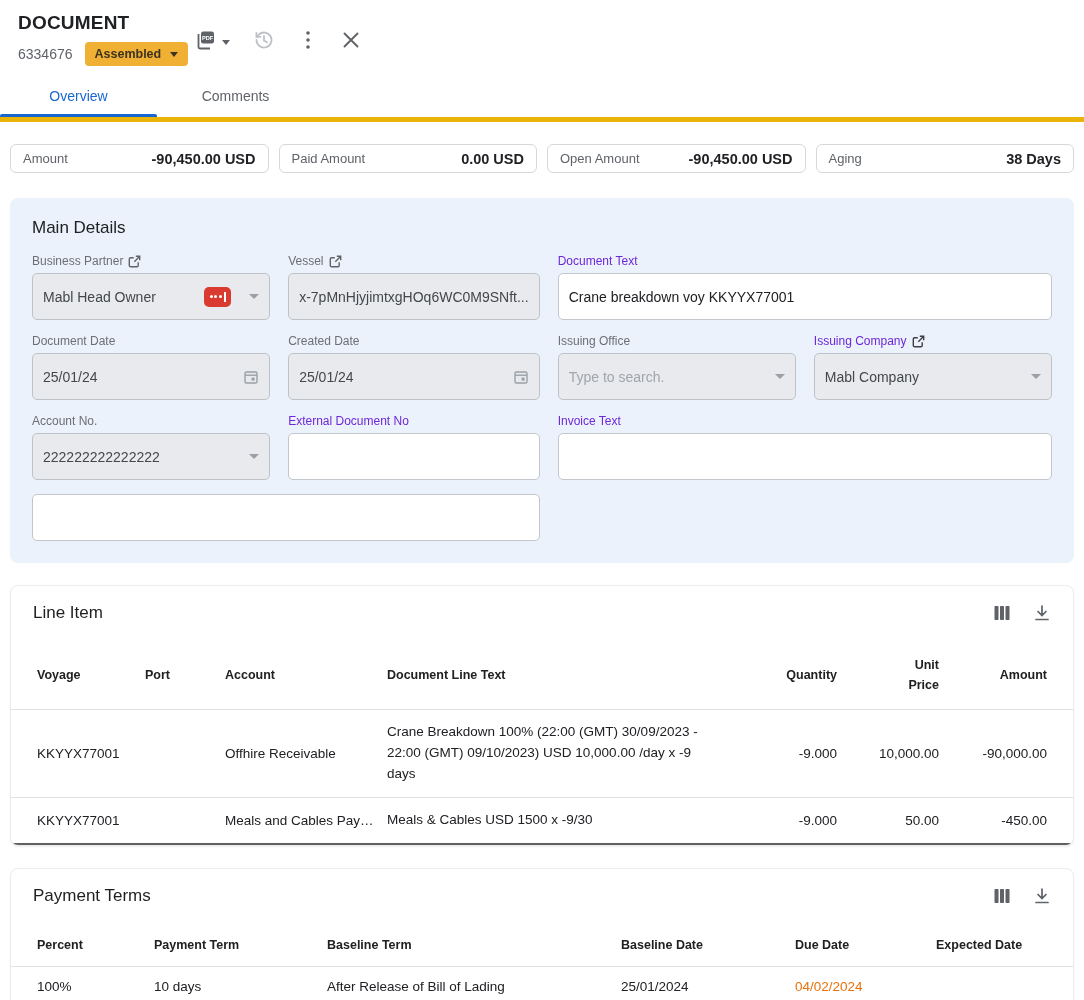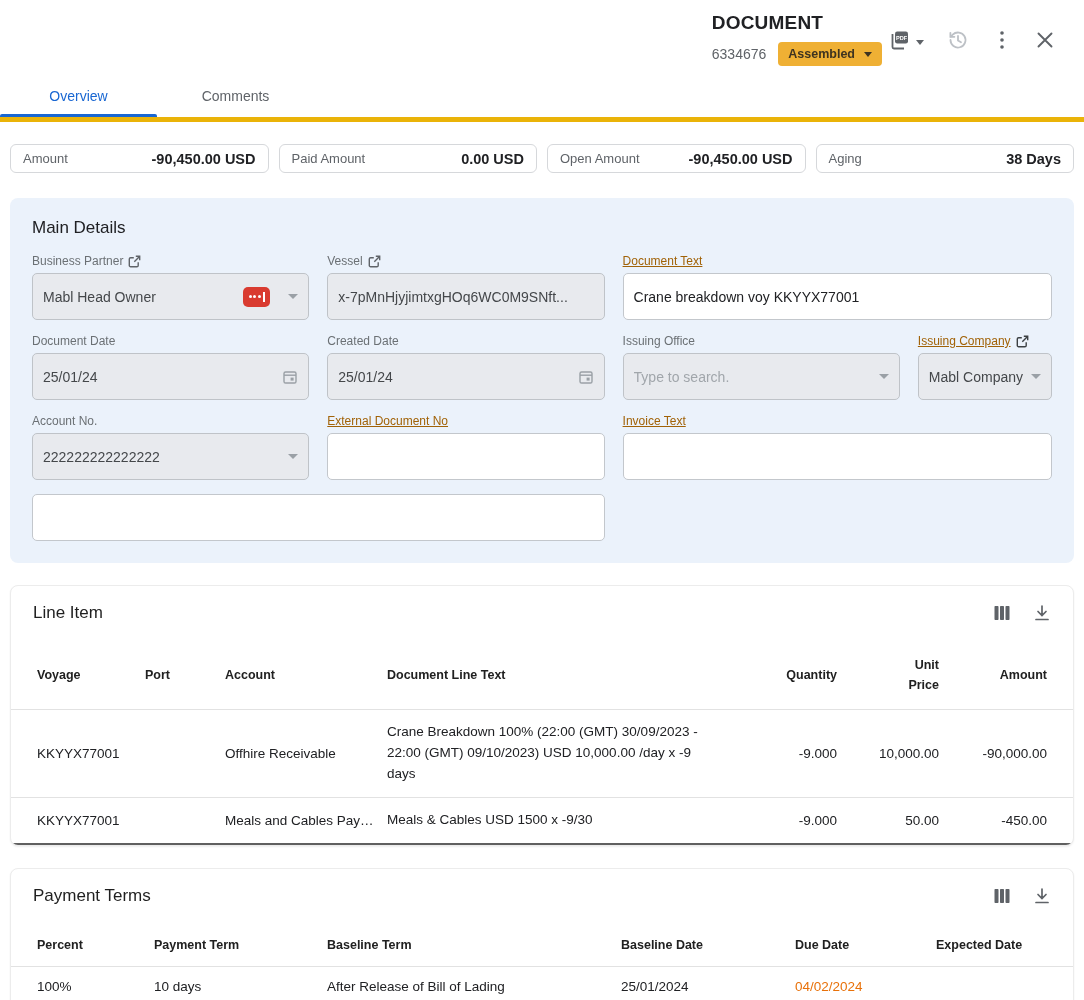--- a/index.html
+++ b/index.html
@@ -1,20 +1,20 @@
 <!DOCTYPE html>
 <html><head>
 <meta charset="utf-8">
 <style>
   * { box-sizing: border-box; margin: 0; padding: 0; }
   html,body { width:1084px; height:1000px; overflow:hidden; background:#fff;
     font-family:"Liberation Sans", sans-serif; color:#202124; }
 
   
-  .app-header { padding:12px 24px 0 18px; display:flex; justify-content:flex-end; }
+  .app-header { padding:12px 40px 0 18px; display:flex; justify-content:flex-start; }
   .doc-title { font-size:19px; font-weight:700; letter-spacing:.2px; color:#202124; }
   .doc-sub { display:flex; align-items:center; gap:12px; margin-top:8px; }
   .doc-no { font-size:14px; color:#5f6368; }
   .status-badge { background:#EFB034; color:#3E3320; font-size:12.5px; font-weight:700;
     padding:5px 10px; border-radius:4px; display:inline-flex; align-items:center; gap:9px; cursor:pointer; }
   .caret-dn { width:0; height:0; border-left:4.5px solid transparent; border-right:4.5px solid transparent;
     border-top:5px solid #3E3320; }
   .toolbar { display:flex; align-items:center; gap:14px; margin-top:6px; }
   .tb-btn { display:flex; align-items:center; gap:4px; padding:4px; cursor:pointer; }
   .icon-caret { width:0;height:0;border-left:4.5px solid transparent;border-right:4.5px solid transparent;
@@ -31,28 +31,28 @@
   
   .cards { display:grid; grid-template-columns:repeat(4,1fr); gap:10px; margin:22px 10px 0; }
   .card-kpi { border:1px solid #d6d8db; border-radius:6px; height:29px; display:flex;
     align-items:center; justify-content:space-between; padding:0 12px; background:#fff; }
   .card-kpi .lbl { font-size:13px; color:#5f6368; }
   .card-kpi .val { font-size:14.5px; font-weight:700; color:#202124; }
 
   
   .panel { background:#EBF2FB; border-radius:8px; margin:25px 10px 0; padding:20px 22px 22px; }
   .panel-title { font-size:17px; font-weight:500; color:#202124; margin-bottom:16px; }
-  .fgrid { display:grid; grid-template-columns:repeat(3,1fr); column-gap:18px; row-gap:14px;
+  .fgrid { display:grid; grid-template-columns:repeat(4,1fr); column-gap:18px; row-gap:14px;
     grid-template-areas:
       "bp vessel doctext doctext"
       "docdate createddate office company"
       "accno extdoc invtext invtext"
       "comment comment gap1 gap2"; }
   .flabel { font-size:12px; color:#6b7074; margin-bottom:5px; display:flex; align-items:center; gap:5px; }
-  .flabel.dark { color:#a16207;text-decoration:underline; }
+  .flabel.dark { color:#6d28d9; }
   .field { height:47px; border:1px solid #c3c7cc; border-radius:5px; display:flex; align-items:center;
     padding:0 10px; font-size:14px; background:#fff; }
   .field.disabled { background:#E8EAEE; border-color:#bfc3c8; color:#44474a; }
   .field .fval { flex:1; white-space:nowrap; overflow:hidden; }
   .field .ph { color:#a1a6ab; }
   input.field { width:100%; color:#202124; outline:none; }
   .sel-caret { width:0;height:0;border-left:5px solid transparent;border-right:5px solid transparent;
     border-top:5.5px solid #9aa0a6; margin-left:8px; flex:none; }
   .chip-red { background:#D93B30; border-radius:5px; width:27px; height:20px; display:flex;
     align-items:center; justify-content:center; gap:1.5px; margin-right:10px; flex:none; }

